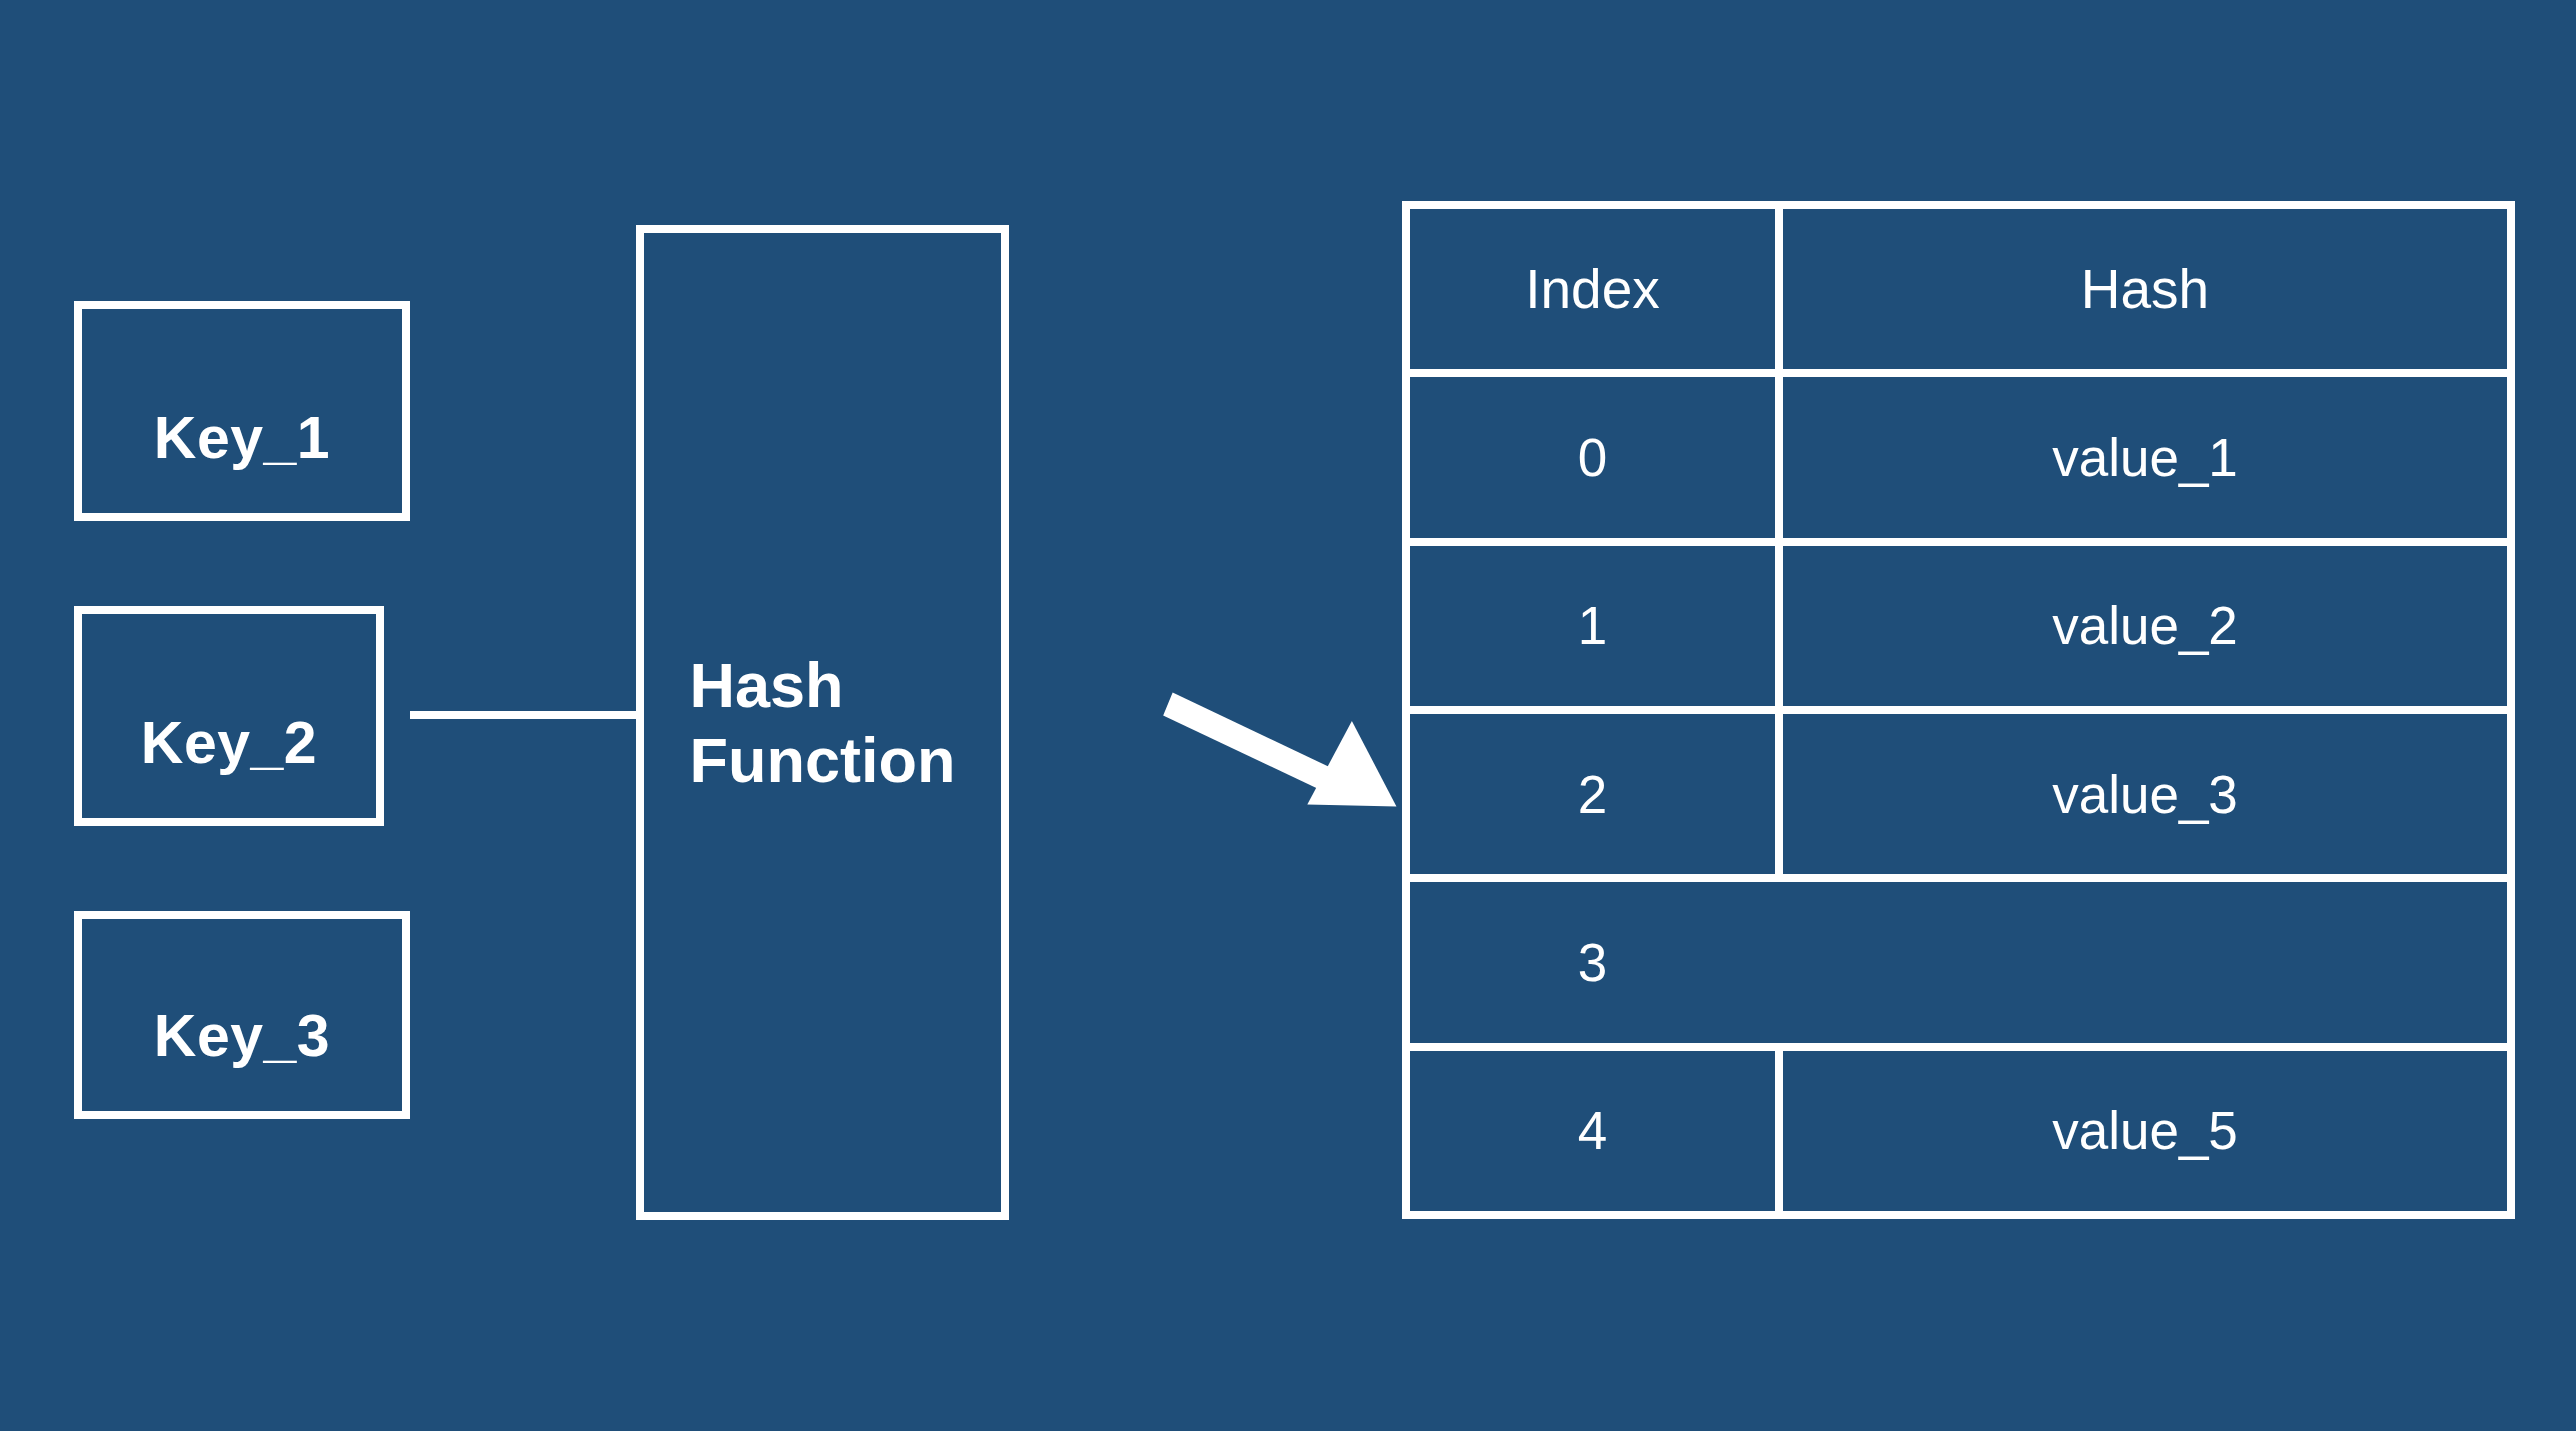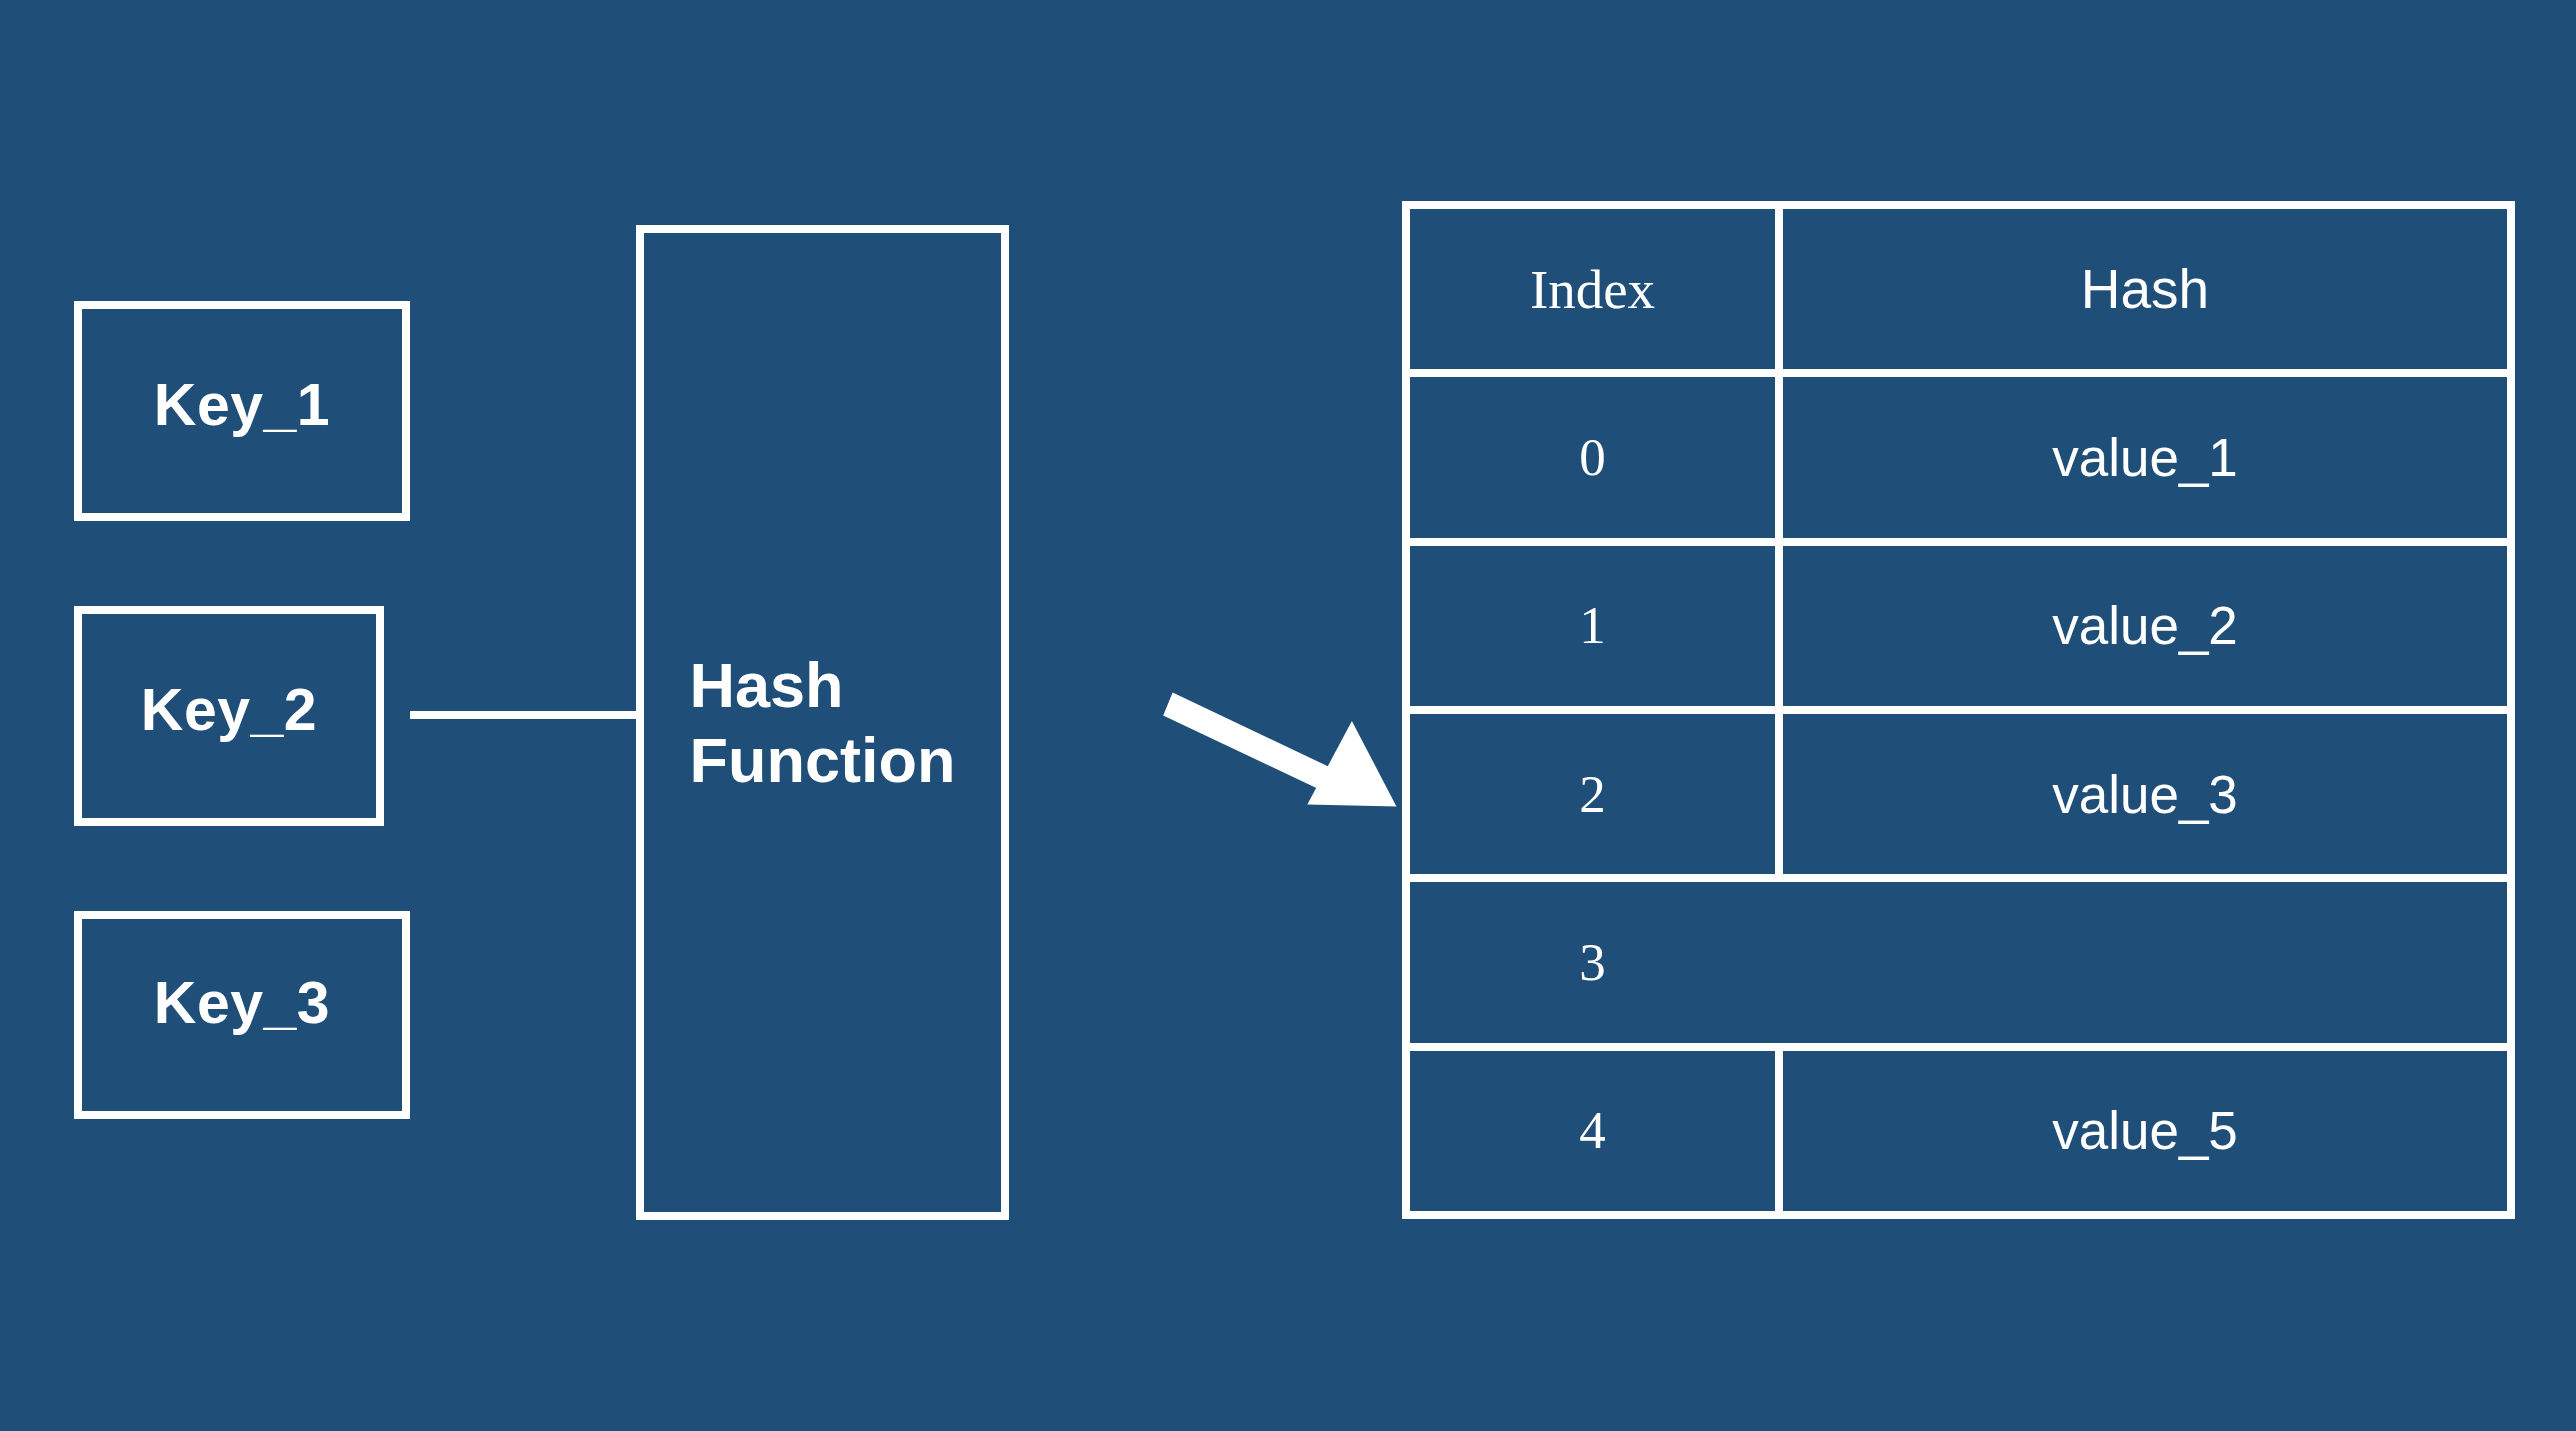--- a/index.html
+++ b/index.html
@@ -26,21 +26,21 @@
     display: flex;
     align-items: flex-end;
     justify-content: center;
   }
   .key-label {
     color: #ffffff;
     font-size: 59px;
     font-weight: 700;
     line-height: 1;
     letter-spacing: 0.5px;
-    padding-bottom: 78px;
+    padding-bottom: 45px;
     white-space: nowrap;
   }
 
   #key-box-1 { left: 74px;  top: 301px;  width: 336px; height: 220px; }
   #key-box-2 { left: 74px;  top: 606px;  width: 310px; height: 220px; }
   #key-box-3 { left: 74px;  top: 911px;  width: 336px; height: 208px; }
 
   
   #connector-key2-hash {
     position: absolute;
@@ -107,21 +107,21 @@
     display: flex;
     align-items: center;
     justify-content: center;
     color: #ffffff;
     font-size: 53px;
     font-weight: 400;
     line-height: 1;
     white-space: nowrap;
     box-sizing: border-box;
   }
-  .cell-index { width: 365px; flex: 0 0 365px; font-family: Liberation Serif, serif; }
+  .cell-index { width: 365px; flex: 0 0 365px; }
   .cell-value { flex: 1 1 auto; border-left: 8.5px solid #ffffff; }
   .header-row .cell { font-size: 55px; }
 </style>
 </head>
 <body>
 
 <div id="stage">
 
   <div class="key-box" id="key-box-1">
     <span class="key-label">Key_1</span>

